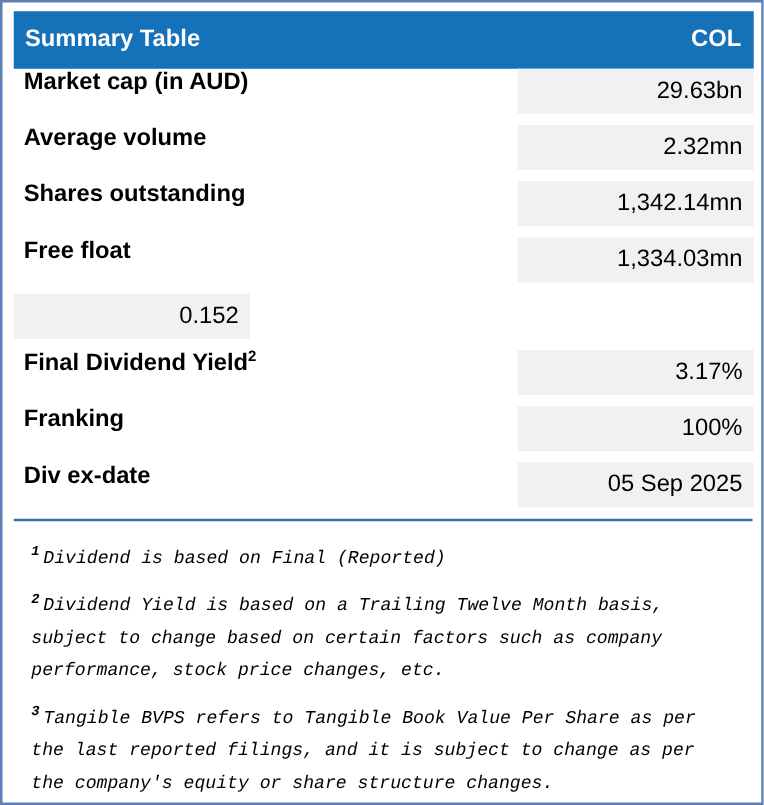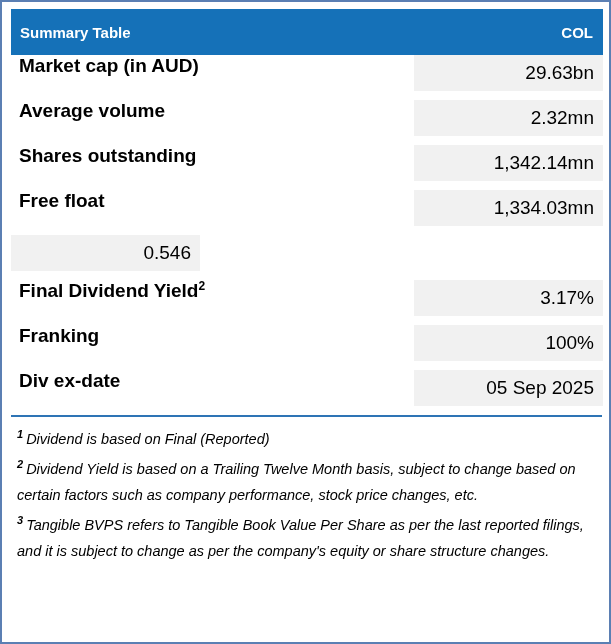--- a/index.html
+++ b/index.html
@@ -19,21 +19,21 @@
     background:#fff;
     padding:7px 6px 0 9px;
     overflow:hidden;
   }
   .header{
     height:46px;
     background:var(--header-bg);
     color:var(--header-text);
     display:flex;align-items:center;justify-content:space-between;
     padding:0 10px 0 9px;
-    font-size:15px;font-weight:bold;
+    font-size:19px;font-weight:bold;
   }
   .rows{margin:0;}
   .row{height:45px;display:flex;}
   .row .label{
     flex:1;
     font-size:19px;font-weight:bold;
     padding-left:8px;
     white-space:nowrap;
   }
   .row .label sup{
@@ -53,21 +53,21 @@
     border-top:2px solid var(--rule);
     margin-right:1px;
   }
   .footnotes{
     padding:5px 4px 0 2px;
     font-style:italic;
     font-size:14.5px;
     line-height:26px;
     color:var(--body-text);
   }
-  .footnote{margin:4px;}
+  .footnote{margin:12px;font-family:Liberation Mono, monospace;}
   .footnote sup{
     font-size:11px;font-weight:bold;
     vertical-align:super;line-height:0;
     margin-right:3px;
   }
 </style>
 </head>
 <body>
 
 <div class="frame">
@@ -86,21 +86,21 @@
       </div>
       <div class="row">
         <div class="label"><span>Shares outstanding</span></div>
         <div class="value">1,342.14mn</div>
       </div>
       <div class="row">
         <div class="label"><span>Free float</span></div>
         <div class="value">1,334.03mn</div>
       </div>
       <div class="row">
-        <div class="value">0.546</div>
+        <div class="value">0.152</div>
       </div>
       <div class="row">
         <div class="label"><span>Final Dividend Yield</span><sup>2</sup></div>
         <div class="value">3.17%</div>
       </div>
       <div class="row">
         <div class="label"><span>Franking</span></div>
         <div class="value">100%</div>
       </div>
       <div class="row">

